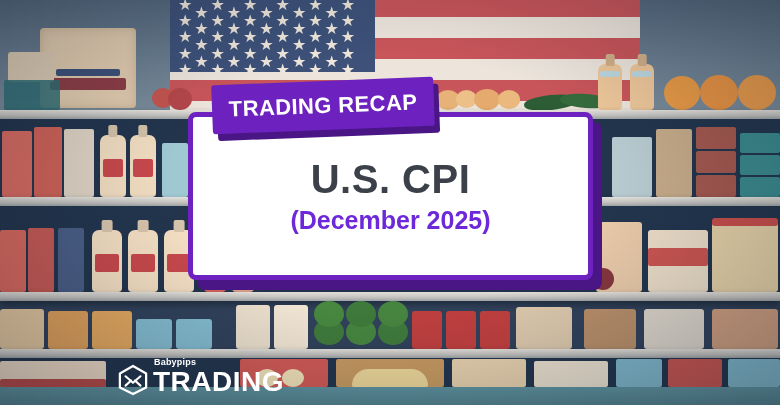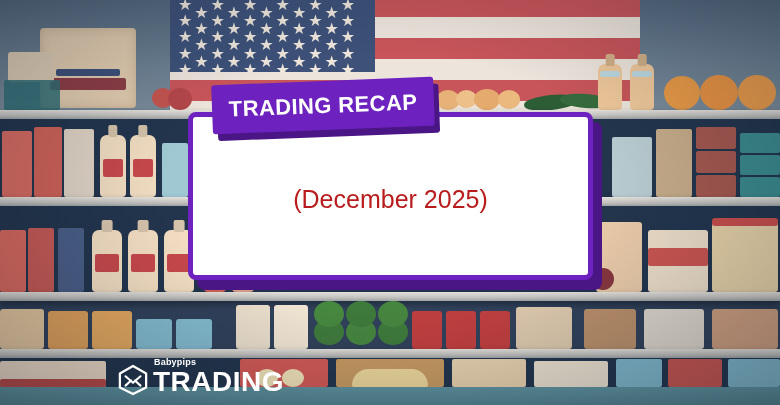--- a/index.html
+++ b/index.html
@@ -51,21 +51,21 @@
     background:radial-gradient(ellipse at 50% 45%, rgba(0,0,0,0) 40%, rgba(10,18,30,.30) 100%); }
 
   
   .card-shadow { position:absolute; left:197px; top:122px; width:405px; height:168px;
     background:#4a1585; border-radius:8px; }
   .card { position:absolute; left:188px; top:112px; width:405px; height:168px;
     background:#ffffff; border:5px solid #6d22bf; border-radius:8px;
     display:flex; flex-direction:column; align-items:center; justify-content:center; }
   .card-title { font-size:40px; font-weight:bold; color:#3c4149; letter-spacing:.5px;
     line-height:1.05; }
-  .card-subtitle { font-size:25px; font-weight:normal; color:#b91c1c; margin-top:6px; }
+  .card-subtitle { font-size:25px; font-weight:bold; color:#6d28d9; margin-top:6px; }
 
   
   .badge-wrap { position:absolute; left:212px; top:81px; transform:rotate(-2.2deg); }
   .badge-shadow { position:absolute; left:5px; top:7px; width:222px; height:49px;
     background:#4a1585; border-radius:3px; }
   .badge { position:relative; width:222px; height:49px; background:#6d22bf;
     border-radius:3px; display:flex; align-items:center; justify-content:center; }
   .badge span { color:#fff; font-size:22px; font-weight:bold; letter-spacing:.4px; }
 
   
@@ -272,20 +272,21 @@
       <div class="prod" style="left:668px;bottom:18px;width:54px;height:28px;background:#c75652;border-radius:2px;"></div>
       <div class="prod" style="left:728px;bottom:18px;width:52px;height:28px;background:#7fb7cb;border-radius:2px;"></div>
     </div>
 
     <div class="counter"></div>
     <div class="vignette"></div>
   </div>
 
   <div class="card-shadow"></div>
   <div class="card">
+    <div class="card-title">U.S. CPI</div>
     <div class="card-subtitle">(December 2025)</div>
   </div>
 
   <div class="badge-wrap">
     <div class="badge-shadow"></div>
     <div class="badge">
       <span>TRADING RECAP</span>
     </div>
   </div>
 

